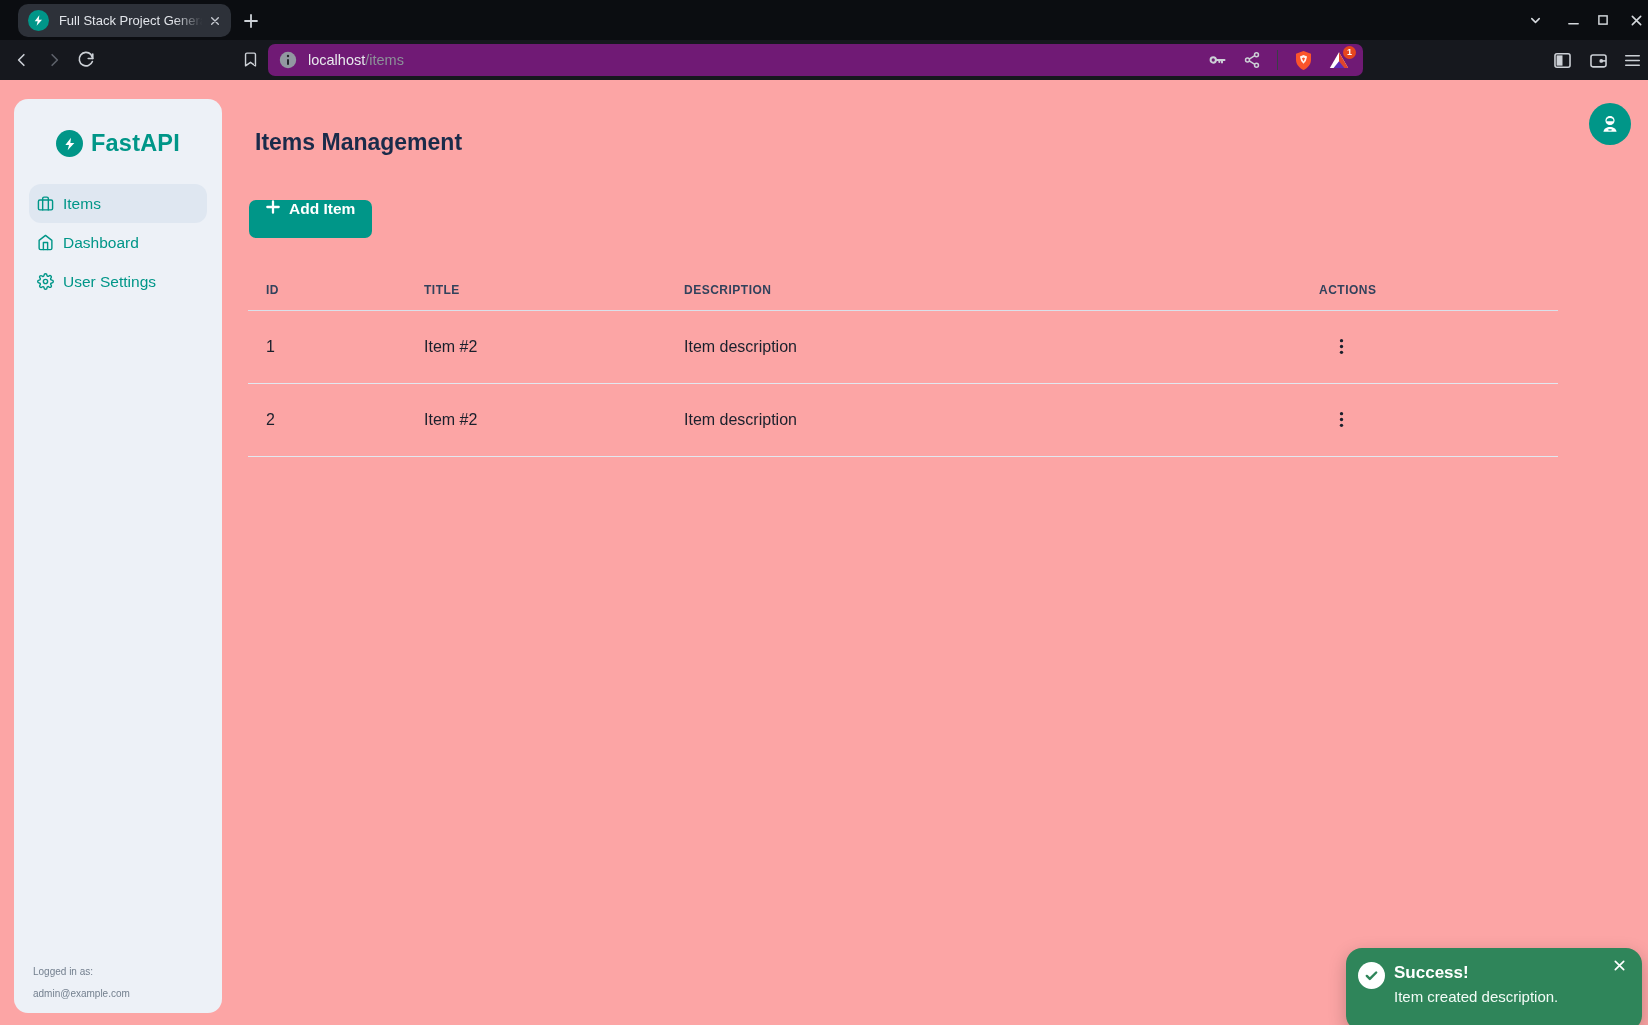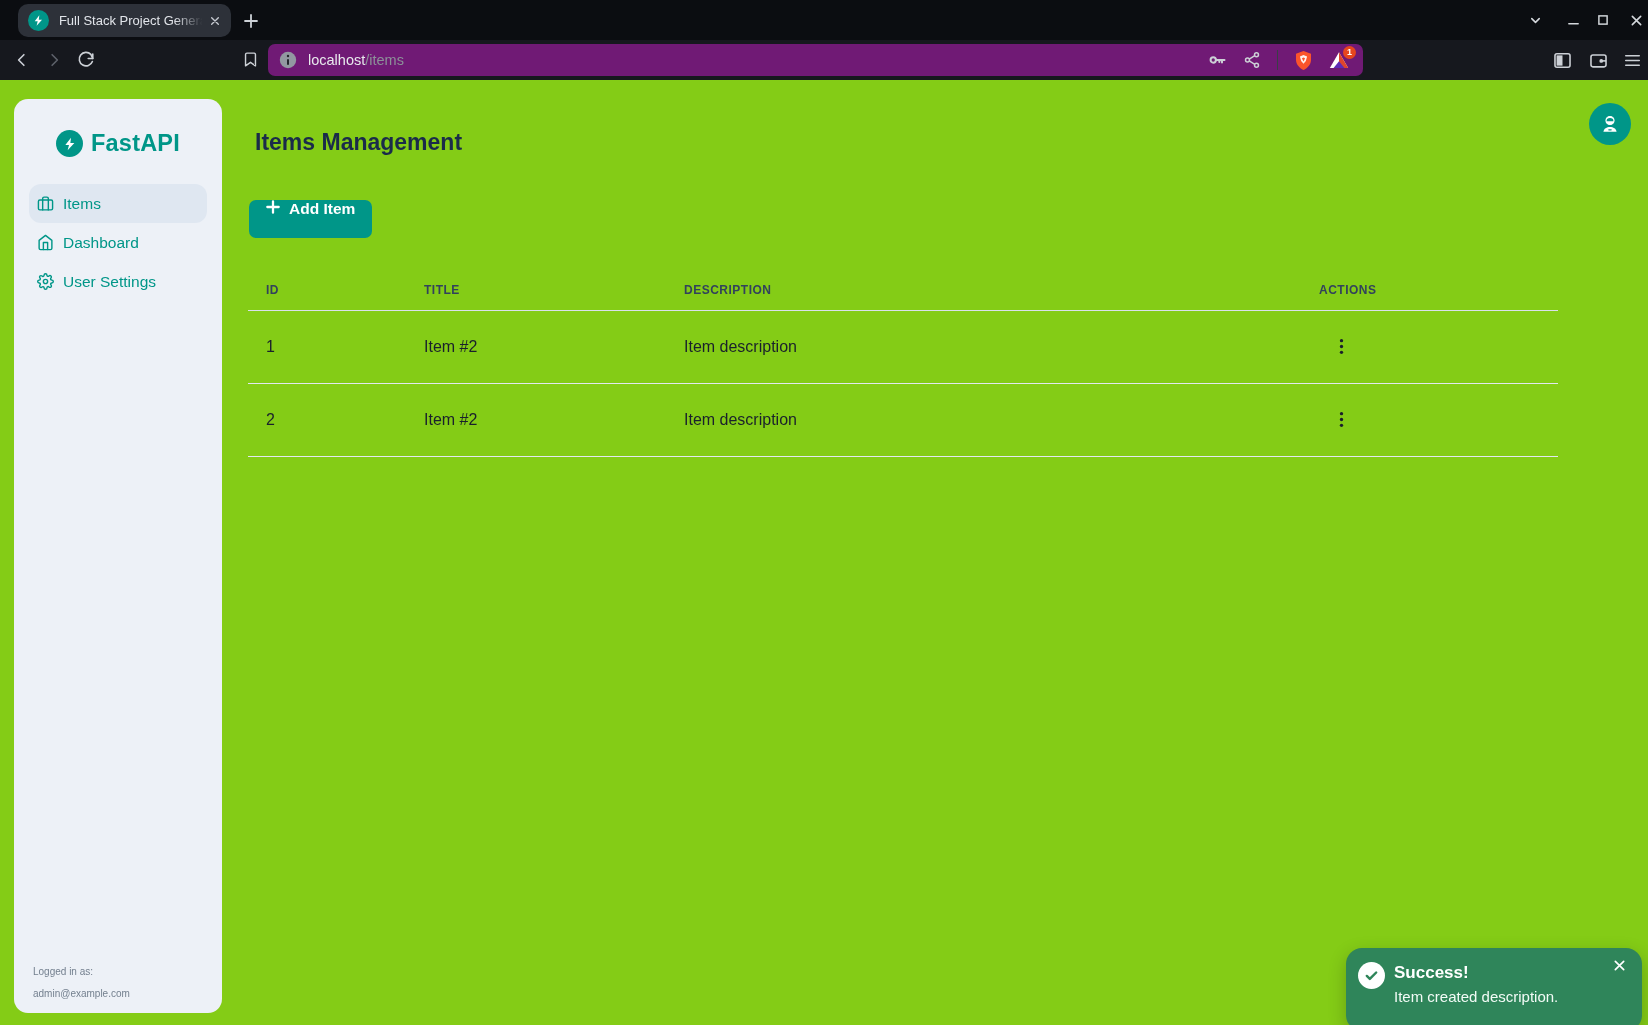--- a/index.html
+++ b/index.html
@@ -28,21 +28,21 @@
   .site-info { width:18px; height:18px; flex:0 0 18px; }
   .url-text { flex:1; margin-left:11px; font-size:14.5px; white-space:nowrap; overflow:hidden; }
   .url-host { color:#e8eaed; } .url-path { color:#8c9199; }
   .url-icons { display:flex; align-items:center; gap:16px; }
   .url-divider { width:1px; height:20px; background:#3a3e46; }
   .badge { position:absolute; top:-5px; right:-7px; min-width:13px; height:13px; border-radius:7px;
            background:#e6461e; color:#fff; font-size:9px; font-weight:bold; line-height:13px;
            text-align:center; padding:0 2px; }
 
   
-  .viewport { position:absolute; left:0; top:80px; width:1648px; height:945px; background:#84cc16;text-decoration:underline; }
+  .viewport { position:absolute; left:0; top:80px; width:1648px; height:945px; background:#fca5a5;text-decoration:underline; }
 
   .sidebar { position:absolute; left:14px; top:19px; width:208px; height:914px;
              background:#edf1f7; border-radius:14px; }
   .logo-row { position:absolute; left:0; top:31px; width:100%; display:flex; align-items:center;
               justify-content:center; gap:8px; }
   .logo-disc { width:27px; height:27px; border-radius:50%; background:#009688;
                display:flex; align-items:center; justify-content:center; }
   .logo-text { font-size:23.5px; font-weight:bold; color:#009688; letter-spacing:.2px; }
   .nav { position:absolute; left:15px; top:85px; width:178px; }
   .nav-item { height:39px; display:flex; align-items:center; padding-left:8px; color:#009688;

